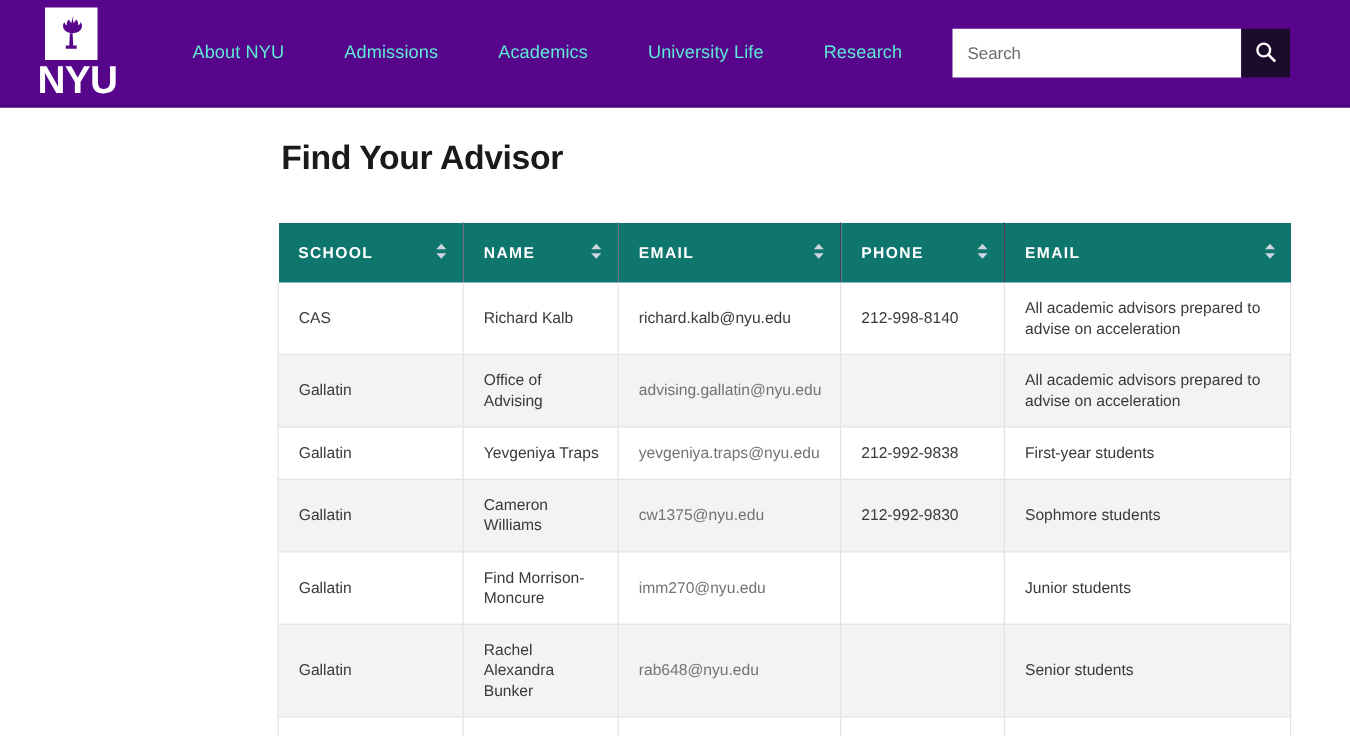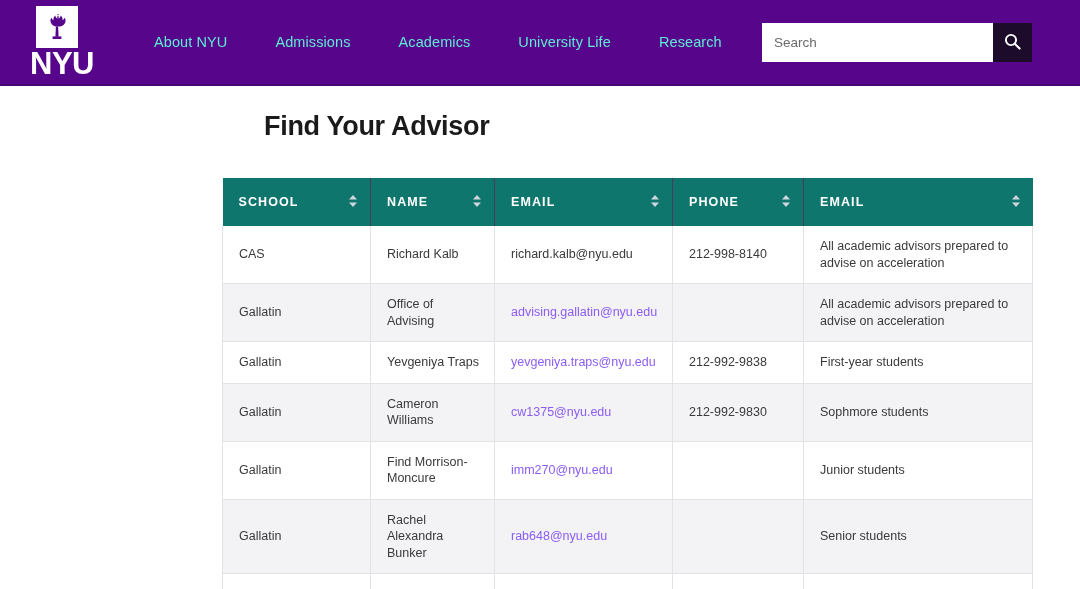--- a/index.html
+++ b/index.html
@@ -52,21 +52,20 @@
     width: 39px; height: 39px; background: #1d0b2b;
     border: none; cursor: pointer;
     display: flex; align-items: center; justify-content: center;
   }
 
   
   .page-title {
     position: absolute; left: 225px; top: 111px;
     font-size: 27px; font-weight: bold; color: #1a1a1a;
     letter-spacing: -0.3px;
-    margin-left: 39px;
   }
 
   
   .table-wrap { position: absolute; left: 222px; top: 178px; width: 810px; }
   table { border-collapse: collapse; width: 810px; table-layout: fixed; }
 
   thead th {
     background: #0f766e;
     color: #ffffff;
     font-size: 12.5px; font-weight: bold;
@@ -90,21 +89,21 @@
     border-right: 1px solid #e3e3e6;
     border-bottom: 1px solid #e3e3e6;
     vertical-align: middle;
     line-height: 1.32;
   }
   tbody td:last-child { border-right: 1px solid #e3e3e6; }
   tbody tr:nth-child(odd)  { background: #ffffff; }
   tbody tr:nth-child(even) { background: #f3f3f5; }
   tbody tr td:first-child { border-left: 1px solid #e3e3e6; }
 
-  .email-link { color: #8b5cf6; text-decoration: none; text-align: right; }
+  .email-link { color: #737373; text-decoration: none; text-align: right; }
   .email-plain { color: #3a3a3c; }
 
   col.c-school { width: 148px; }
   col.c-name   { width: 124px; }
   col.c-email  { width: 178px; }
   col.c-phone  { width: 131px; }
   col.c-notes  { width: 229px; }
 </style>
 </head>
 <body>

